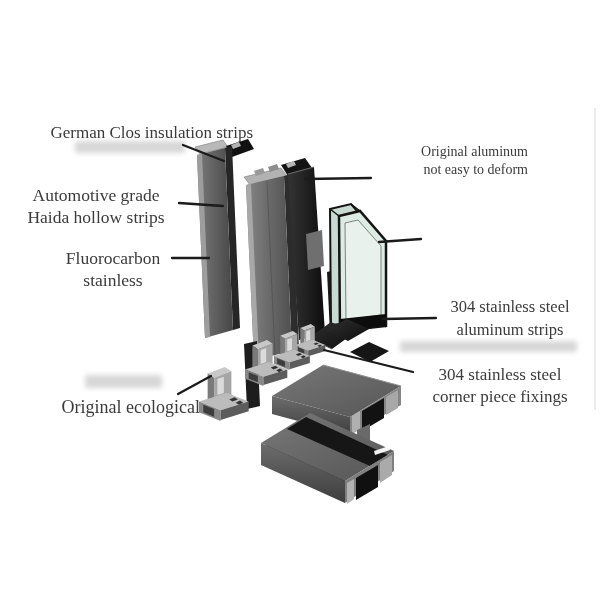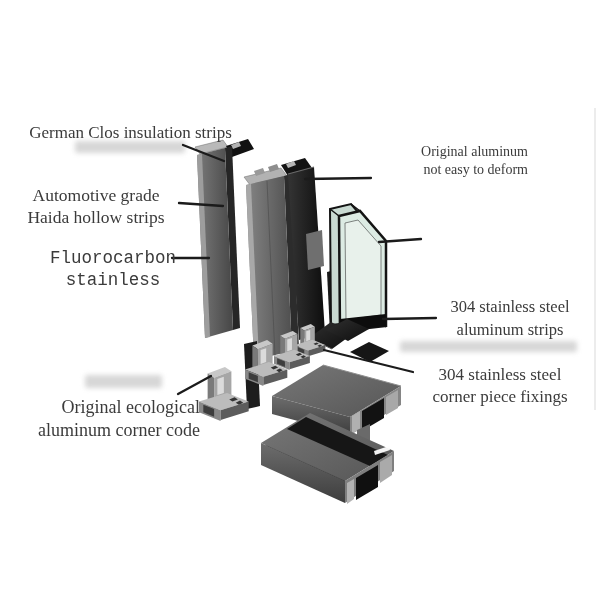--- a/index.html
+++ b/index.html
@@ -141,30 +141,30 @@
       <line x1="179" y1="203" x2="223" y2="206"></line>
       <line x1="172" y1="258" x2="209" y2="258"></line>
       <line x1="371" y1="178" x2="305" y2="179"></line>
       <line x1="421" y1="239" x2="379" y2="242"></line>
       <line x1="436" y1="318" x2="383" y2="319"></line>
       <line x1="413" y1="372" x2="324" y2="350"></line>
       <line x1="178" y1="394" x2="211" y2="376"></line>
     </g>
   </svg>
 
-  <div class="lbl" style="left:8px;top:123px;width:245px;text-align:center;font-size:17px;line-height:20px;">
+  <div class="lbl" style="left:8px;top:123px;width:245px;text-align:right;font-size:17px;line-height:20px;">
     <span class="ln">German Clos insulation strips</span>
   </div>
 
   <div class="lbl" style="left:6px;top:184px;width:180px;text-align:center;font-size:17.5px;line-height:22px;">
     <span class="ln">Automotive grade</span>
     <span class="ln">Haida hollow strips</span>
   </div>
 
-  <div class="lbl" style="left:33px;top:247px;width:160px;text-align:center;font-size:17.5px;line-height:22px;font-family:Liberation Mono, monospace;">
+  <div class="lbl" style="left:33px;top:247px;width:160px;text-align:center;font-size:17.5px;line-height:22px;">
     <span class="ln">Fluorocarbon</span>
     <span class="ln">stainless</span>
   </div>
 
   <div class="lbl" style="left:363px;top:143px;width:165px;text-align:right;font-size:14px;line-height:18px;">
     <span class="ln">Original aluminum</span>
     <span class="ln">not easy to deform</span>
   </div>
 
 
@@ -173,16 +173,15 @@
     <span class="ln">aluminum strips</span>
   </div>
 
   <div class="lbl" style="left:398px;top:364px;width:204px;text-align:center;font-size:17px;line-height:22px;">
     <span class="ln">304 stainless steel</span>
     <span class="ln">corner piece fixings</span>
   </div>
 
   <div class="lbl" style="left:0px;top:396px;width:200px;text-align:right;font-size:18px;line-height:23px;">
     <span class="ln">Original ecological</span>
-    <span class="ln">aluminum corner code</span>
   </div>
 
 </div>
 
 </body></html>

